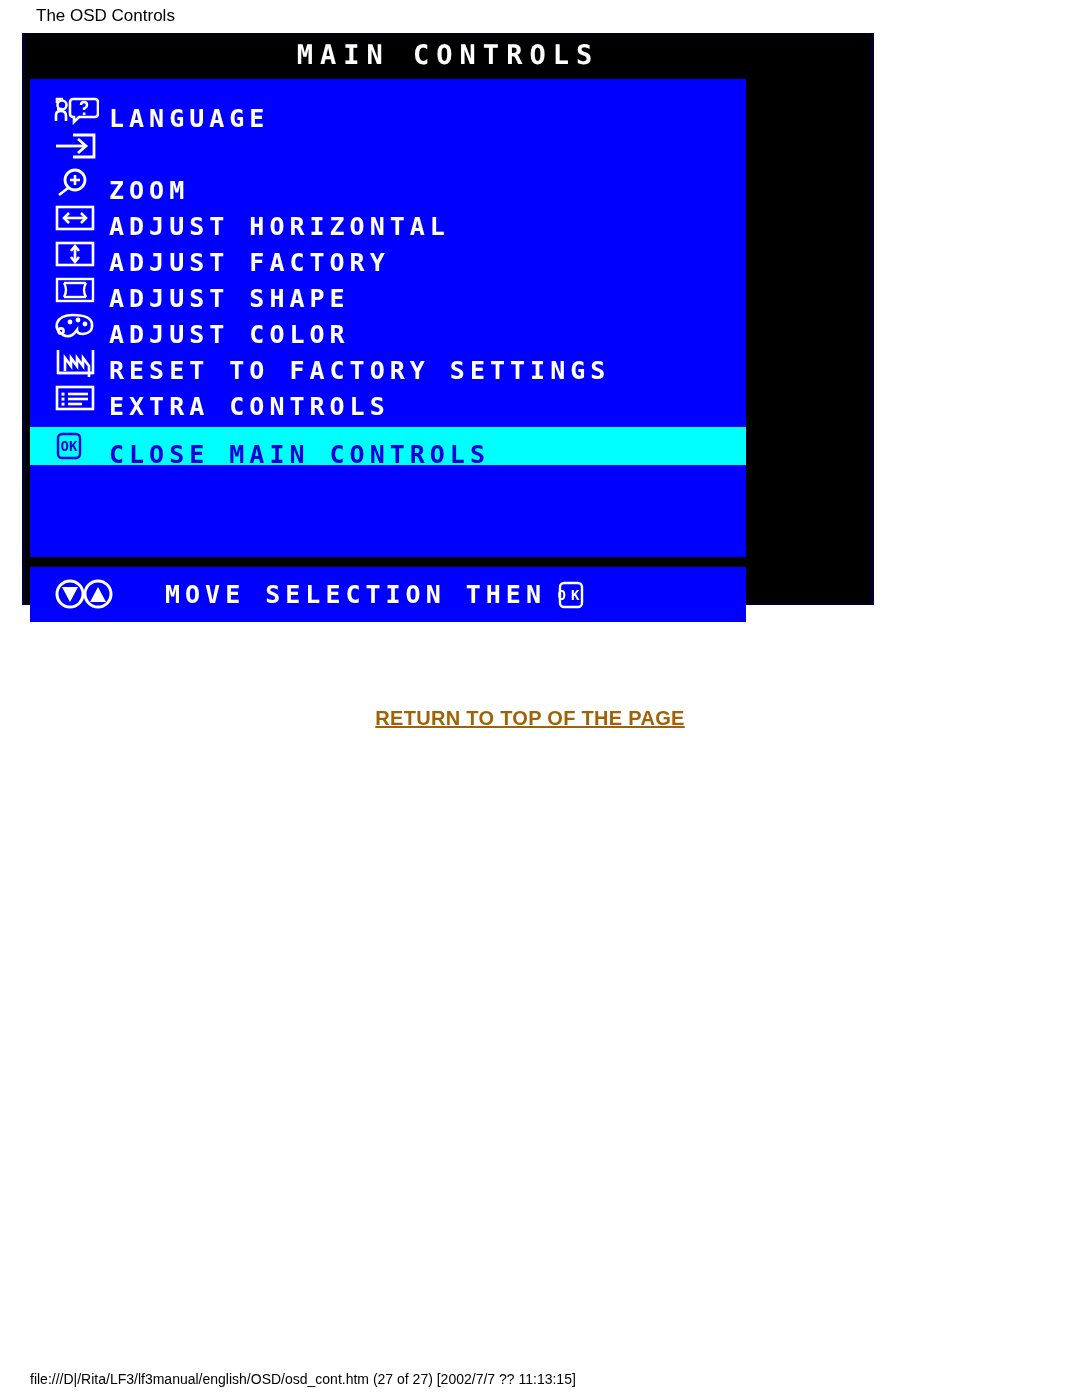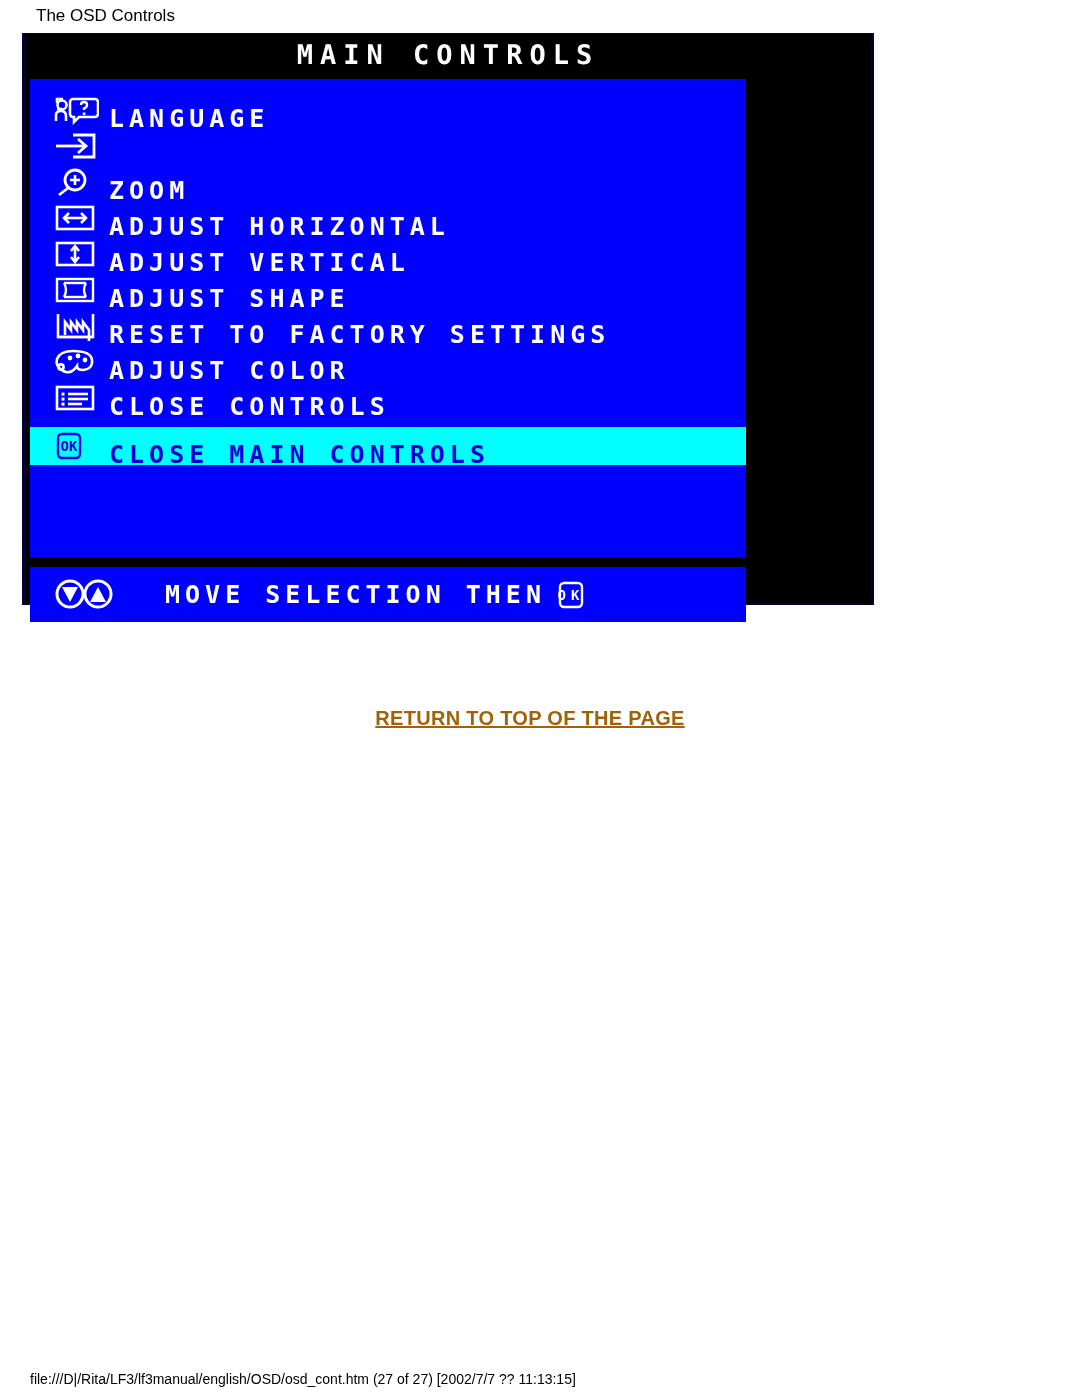--- a/index.html
+++ b/index.html
@@ -253,21 +253,21 @@
         <span class="icon-slot">
           <svg width="46" height="30" viewBox="0 0 46 30">
             <g fill="none" stroke="#ffffff" stroke-width="2.6">
               <rect x="4" y="4" width="36" height="22"></rect>
               <path d="M22 8 v14"></path>
               <path d="M18 12 L22 7 L26 12"></path>
               <path d="M18 18 L22 23 L26 18"></path>
             </g>
           </svg>
         </span>
-        <span class="row-label">ADJUST VERTICAL</span>
+        <span class="row-label">ADJUST FACTORY</span>
       </div>
 
       <div class="osd-row">
         <span class="icon-slot">
           <svg width="46" height="30" viewBox="0 0 46 30">
             <g fill="none" stroke="#ffffff" stroke-width="2.4">
               <rect x="4" y="4" width="36" height="22"></rect>
               <path d="M11 8 Q15 15 11 22"></path>
               <path d="M33 8 Q29 15 33 22"></path>
               <path d="M11 8 h22"></path>
@@ -275,59 +275,59 @@
             </g>
           </svg>
         </span>
         <span class="row-label">ADJUST SHAPE</span>
       </div>
 
       <div class="osd-row">
         <span class="icon-slot">
           <svg width="46" height="30" viewBox="0 0 46 30">
             <g fill="none" stroke="#ffffff" stroke-width="2.6">
+              <path d="M20 4 Q38 4 39 13 Q40 22 30 23 Q24 23 24 19 Q18 28 10 24 Q2 19 4 12 Q7 4 20 4 z"></path>
+              <circle cx="8" cy="20" r="2.6"></circle>
+            </g>
+            <circle cx="17" cy="11" r="2.4" fill="#ffffff"></circle>
+            <circle cx="25" cy="9" r="2.4" fill="#ffffff"></circle>
+            <circle cx="32" cy="13" r="2.4" fill="#ffffff"></circle>
+          </svg>
+        </span>
+        <span class="row-label">ADJUST COLOR</span>
+      </div>
+
+      <div class="osd-row">
+        <span class="icon-slot">
+          <svg width="46" height="30" viewBox="0 0 46 30">
+            <g fill="none" stroke="#ffffff" stroke-width="2.6">
               <path d="M5 3 v23 h35 v-23"></path>
               <path d="M5 26 h35"></path>
               <path d="M12 24 v-13 l6 8 v-8 l6 8 v-8 l6 8 v-8 l6 8 v13"></path>
             </g>
           </svg>
         </span>
         <span class="row-label">RESET TO FACTORY SETTINGS</span>
-      </div>
-
-      <div class="osd-row">
-        <span class="icon-slot">
-          <svg width="46" height="30" viewBox="0 0 46 30">
-            <g fill="none" stroke="#ffffff" stroke-width="2.6">
-              <path d="M20 4 Q38 4 39 13 Q40 22 30 23 Q24 23 24 19 Q18 28 10 24 Q2 19 4 12 Q7 4 20 4 z"></path>
-              <circle cx="8" cy="20" r="2.6"></circle>
-            </g>
-            <circle cx="17" cy="11" r="2.4" fill="#ffffff"></circle>
-            <circle cx="25" cy="9" r="2.4" fill="#ffffff"></circle>
-            <circle cx="32" cy="13" r="2.4" fill="#ffffff"></circle>
-          </svg>
-        </span>
-        <span class="row-label">ADJUST COLOR</span>
       </div>
 
       <div class="osd-row">
         <span class="icon-slot">
           <svg width="46" height="30" viewBox="0 0 46 30">
             <g fill="none" stroke="#ffffff" stroke-width="2.6">
               <rect x="4" y="4" width="36" height="22"></rect>
               <path d="M15 11 h20"></path>
               <path d="M15 16 h20"></path>
               <path d="M15 21 h14"></path>
             </g>
             <rect x="8.5" y="9.6" width="3" height="3" fill="#ffffff"></rect>
             <rect x="8.5" y="14.6" width="3" height="3" fill="#ffffff"></rect>
             <rect x="8.5" y="19.6" width="3" height="3" fill="#ffffff"></rect>
           </svg>
         </span>
-        <span class="row-label">CLOSE CONTROLS</span>
+        <span class="row-label">EXTRA CONTROLS</span>
       </div>
 
       <div class="osd-row highlight">
         <span class="icon-slot">
           <svg width="34" height="28" viewBox="0 0 34 28">
             <rect x="5" y="2" width="22" height="24" rx="4" fill="none" stroke="#0000dd" stroke-width="2.4"></rect>
             <text x="16" y="19" font-family="DejaVu Sans Mono, monospace" font-size="14" font-weight="bold" fill="#0000dd" text-anchor="middle">OK</text>
           </svg>
         </span>
         <span class="row-label">CLOSE MAIN CONTROLS</span>

